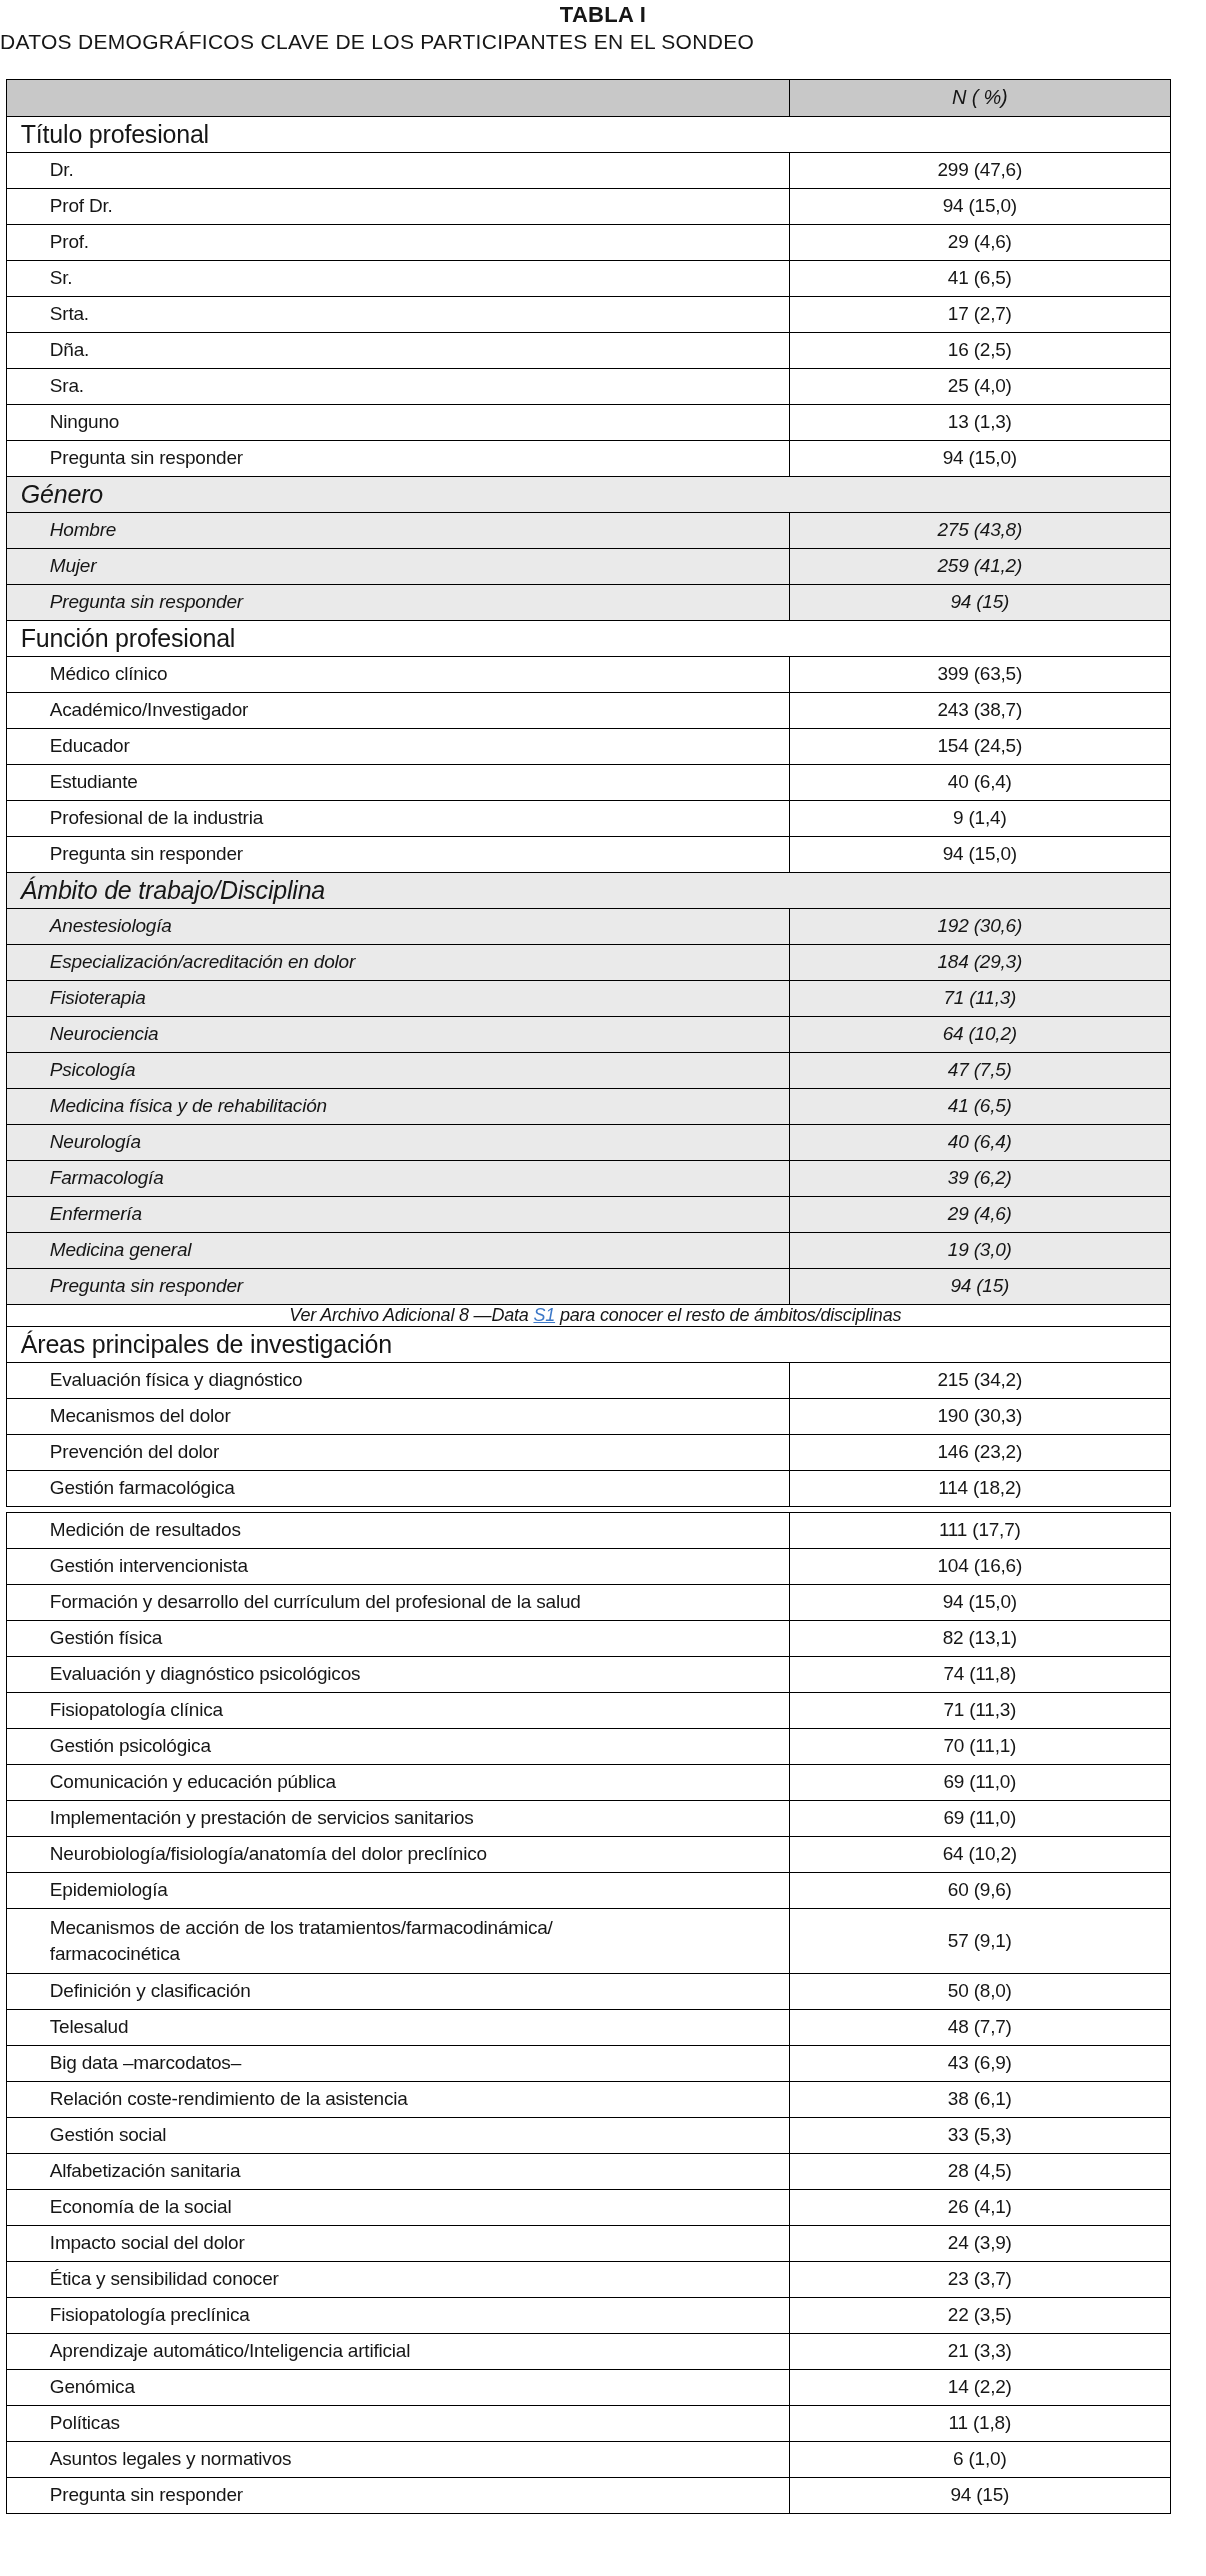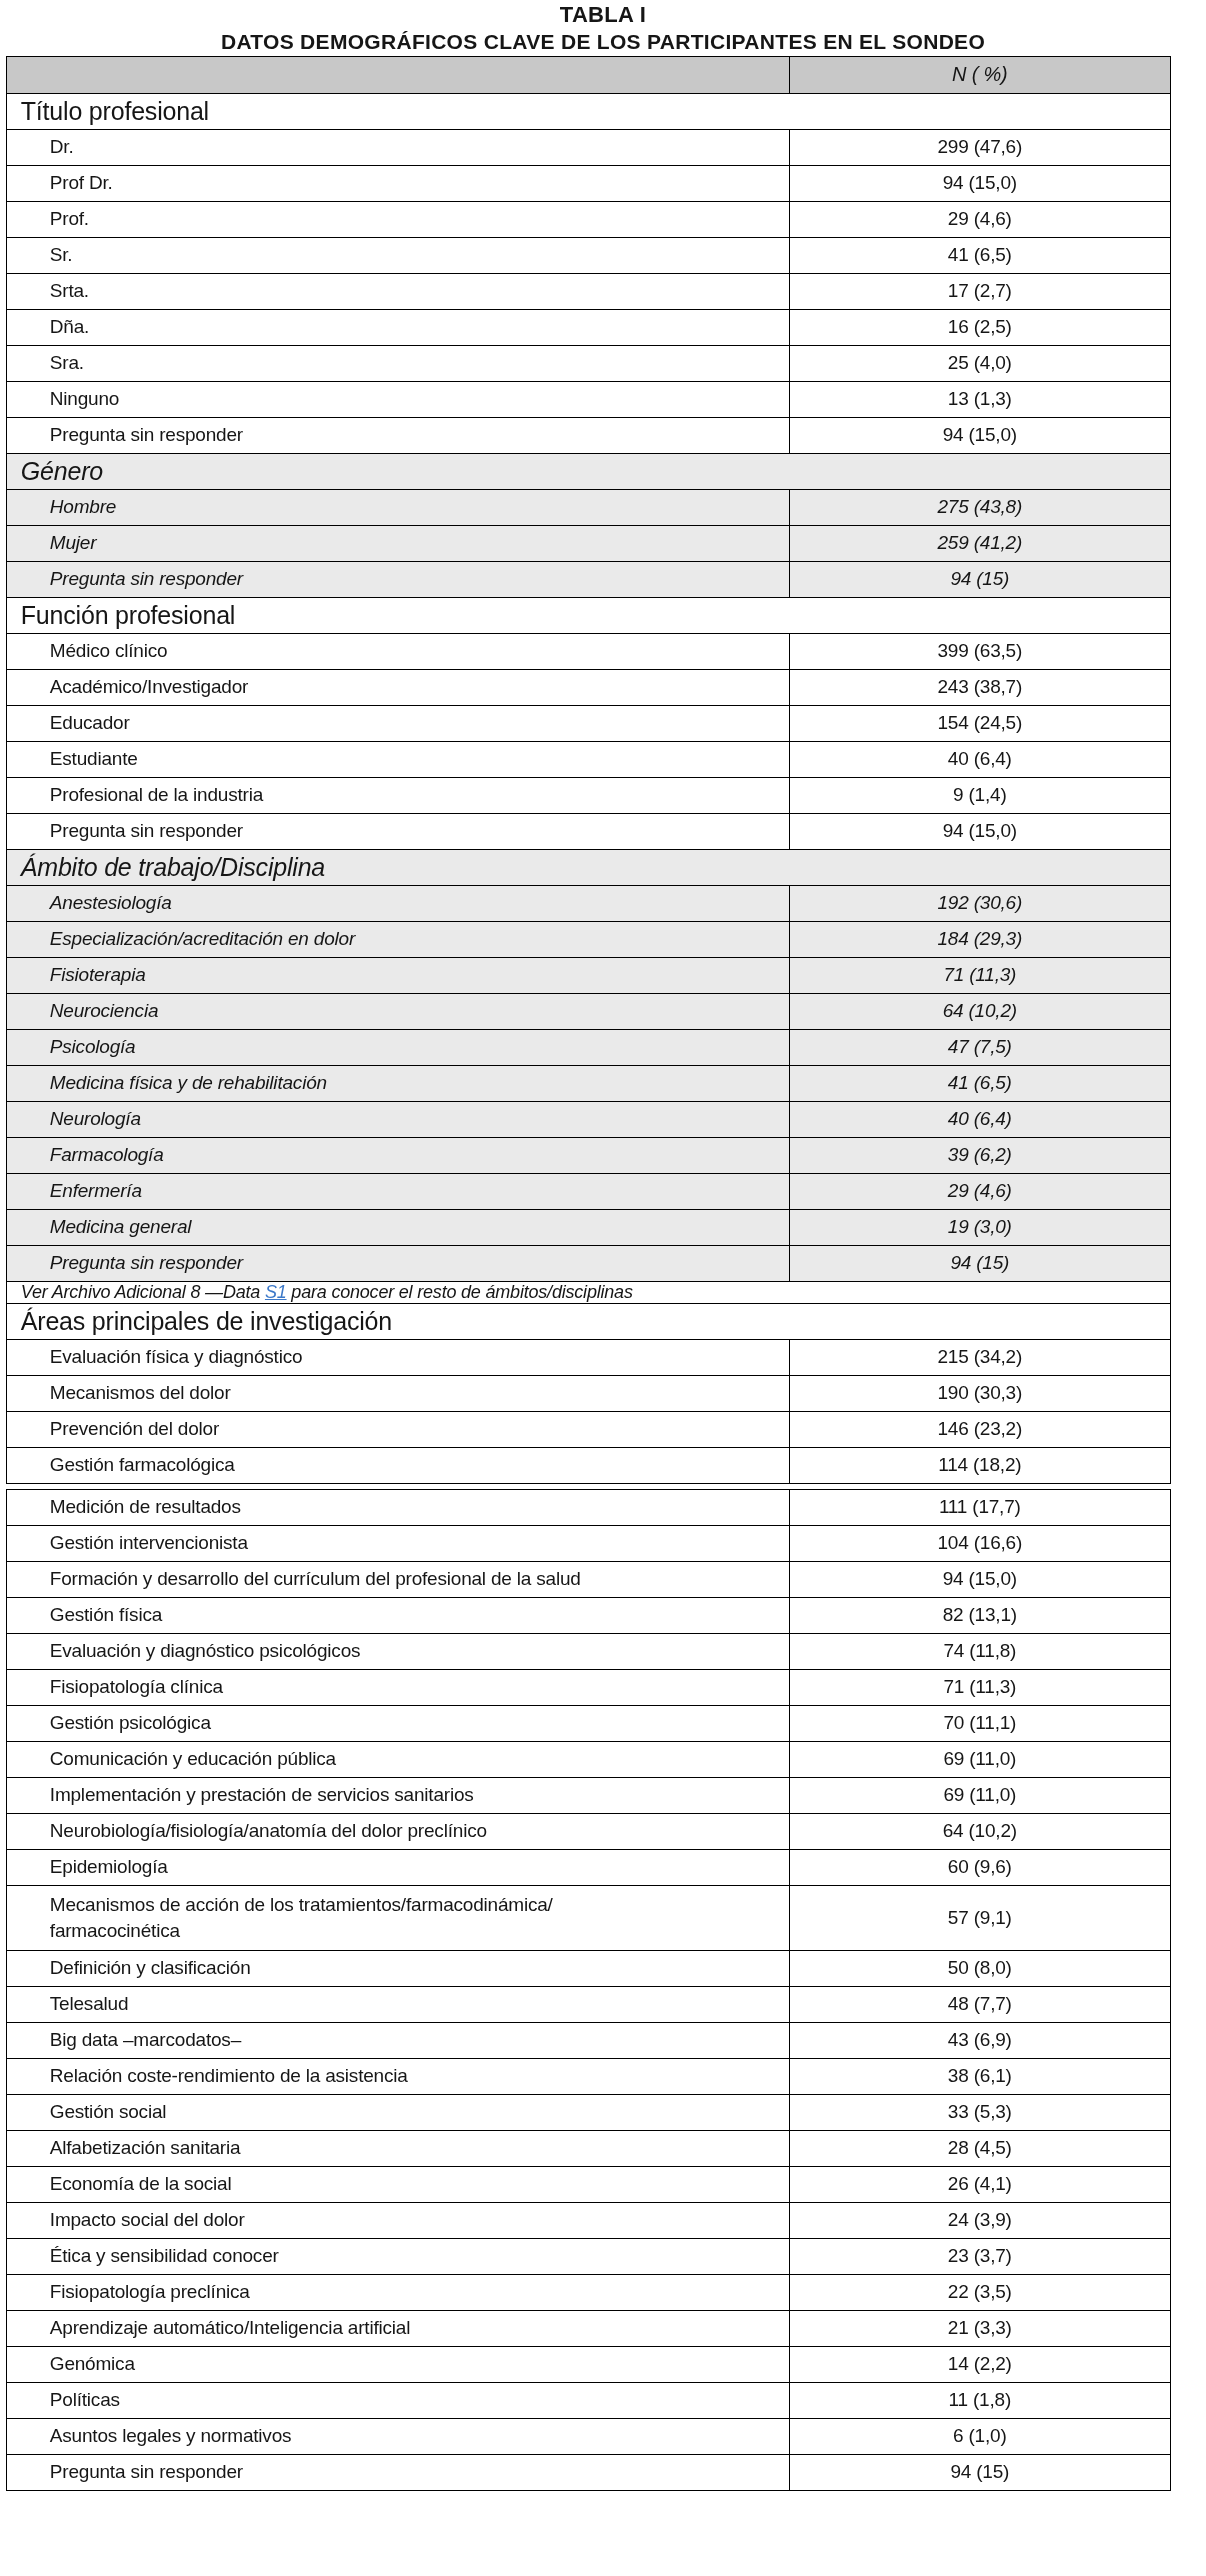--- a/index.html
+++ b/index.html
@@ -15,26 +15,25 @@
   }
   .title{
     padding-top:2px;
     text-align:center;
     font-weight:bold;
     font-size:22px;
     line-height:25.5px;
     letter-spacing:0.3px;
   }
   .subtitle{
-    text-align:center;
-    font-weight:bold;
+    font-weight:normal;
     font-size:21px;
     line-height:28px;
     letter-spacing:0.3px;
-    margin-bottom:0;
+    margin-bottom:23px;
   }
   table.tbl{
     border-collapse:collapse;
     table-layout:fixed;
     width:1165px;
     margin-left:5.8px;
     border:1.7px solid var(--border,#000);
   }
   table.tbl2{margin-top:5.2px;}
   col.c1{width:783px;}
@@ -72,20 +71,21 @@
     height:36px;
     border-top:1.7px solid var(--border,#000);
     padding-left:14px;
     font-size:25px;
   }
   tr.note-row td{
     height:16px;
     padding-left:14px;
     font-style:italic;
     font-size:18px;
+    text-align:center;
   }
   tr.shaded td{background:var(--band-bg,#eaeaea);font-style:italic;}
   a.s1{
     color:var(--link-blue,#3c78c8);
     text-decoration:underline;
     cursor:pointer;
   }
 </style>
 </head>
 <body>

